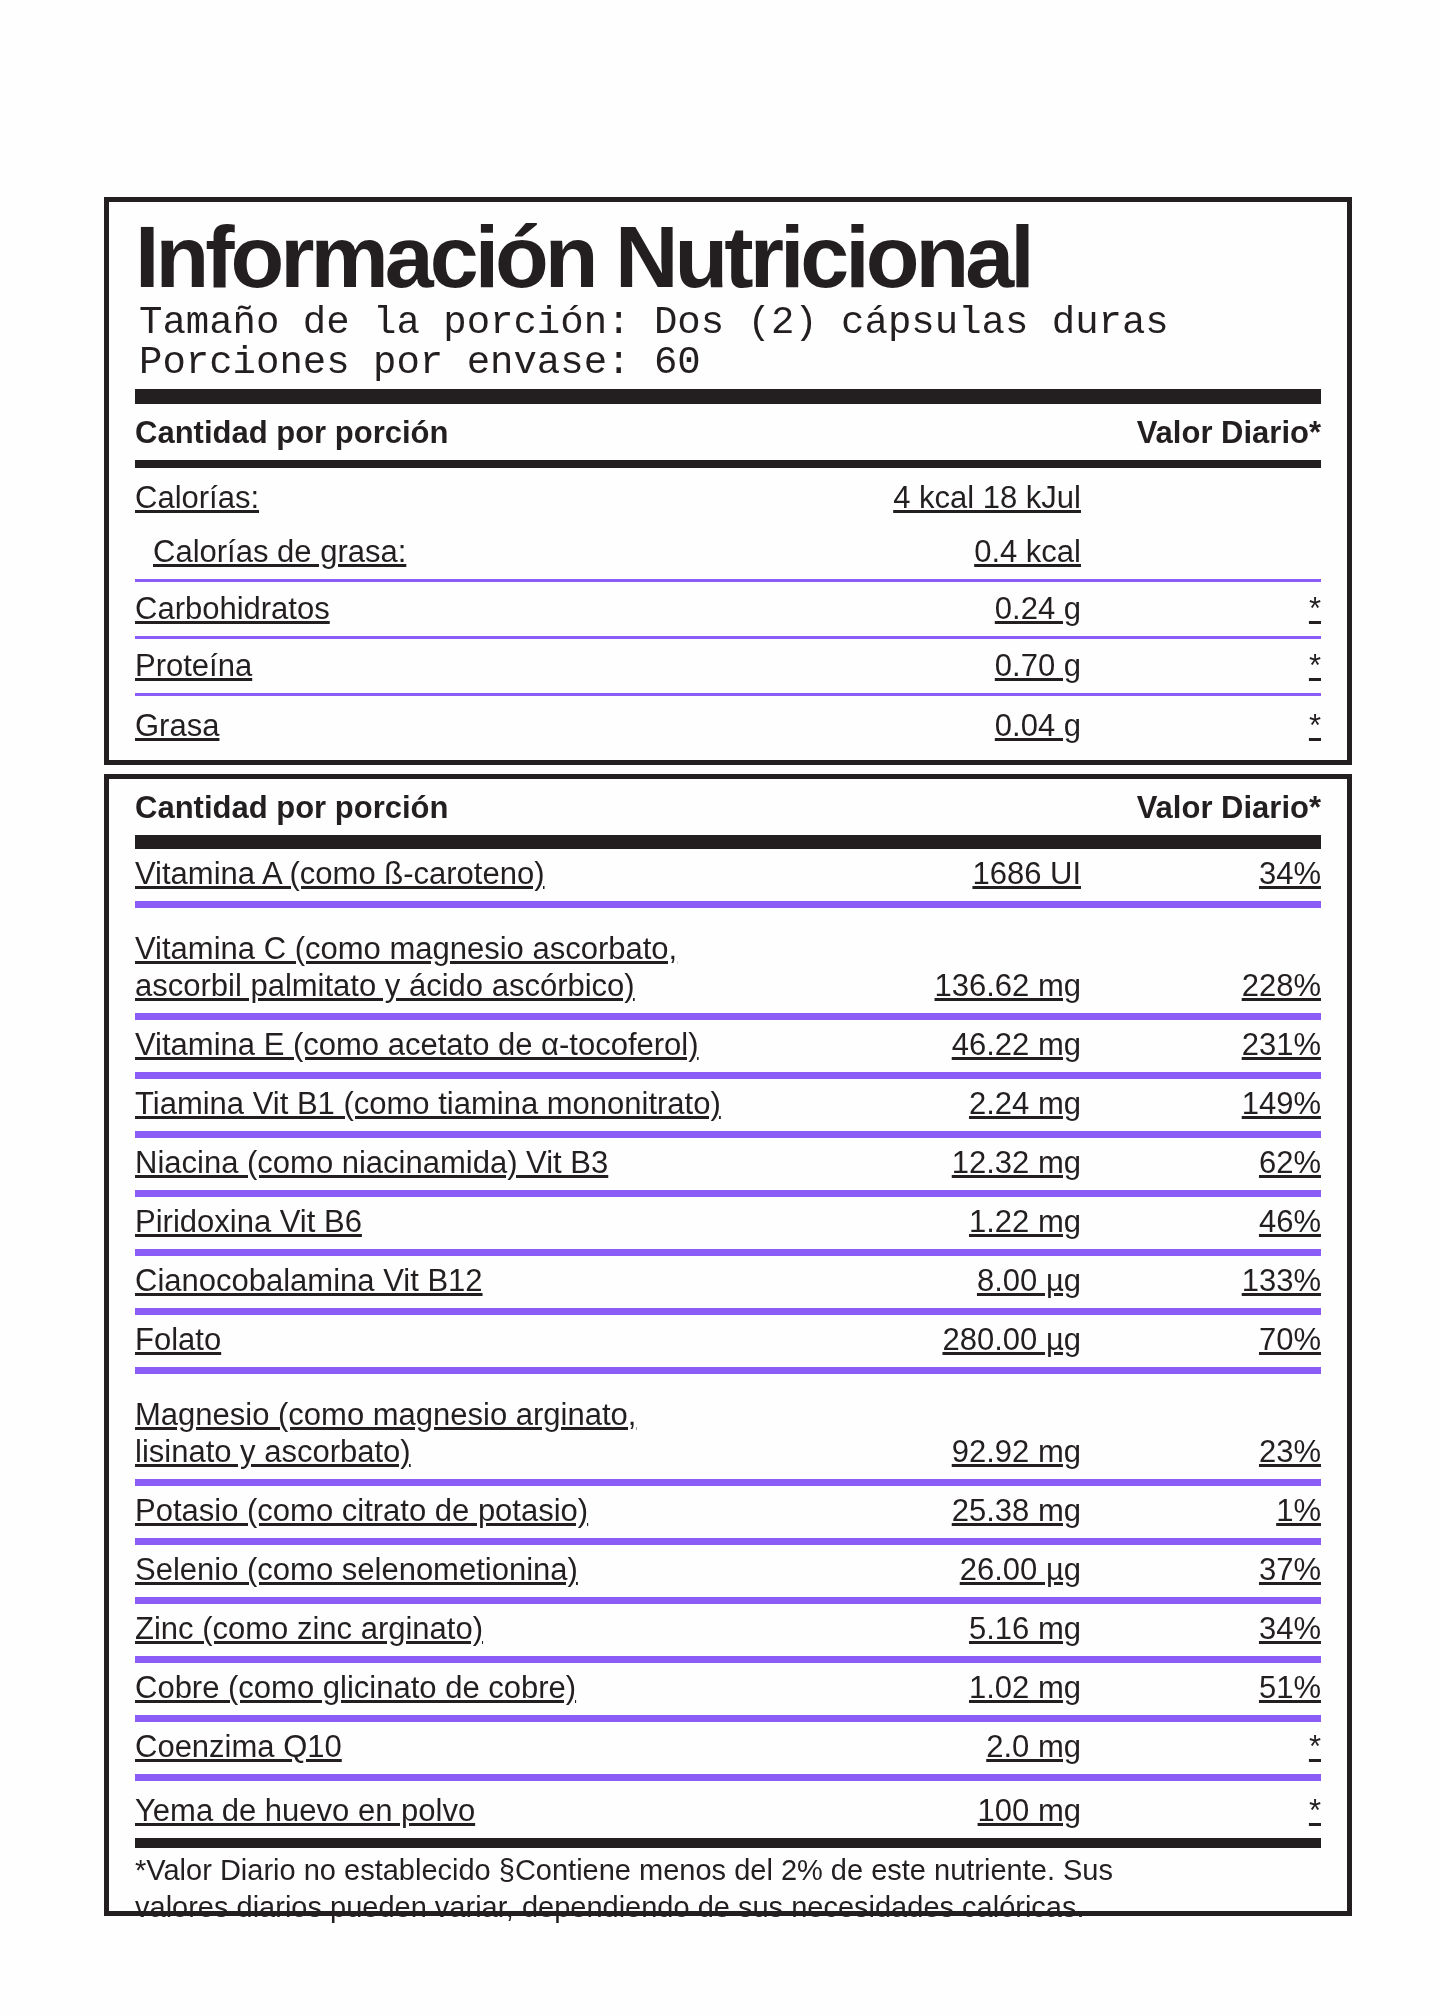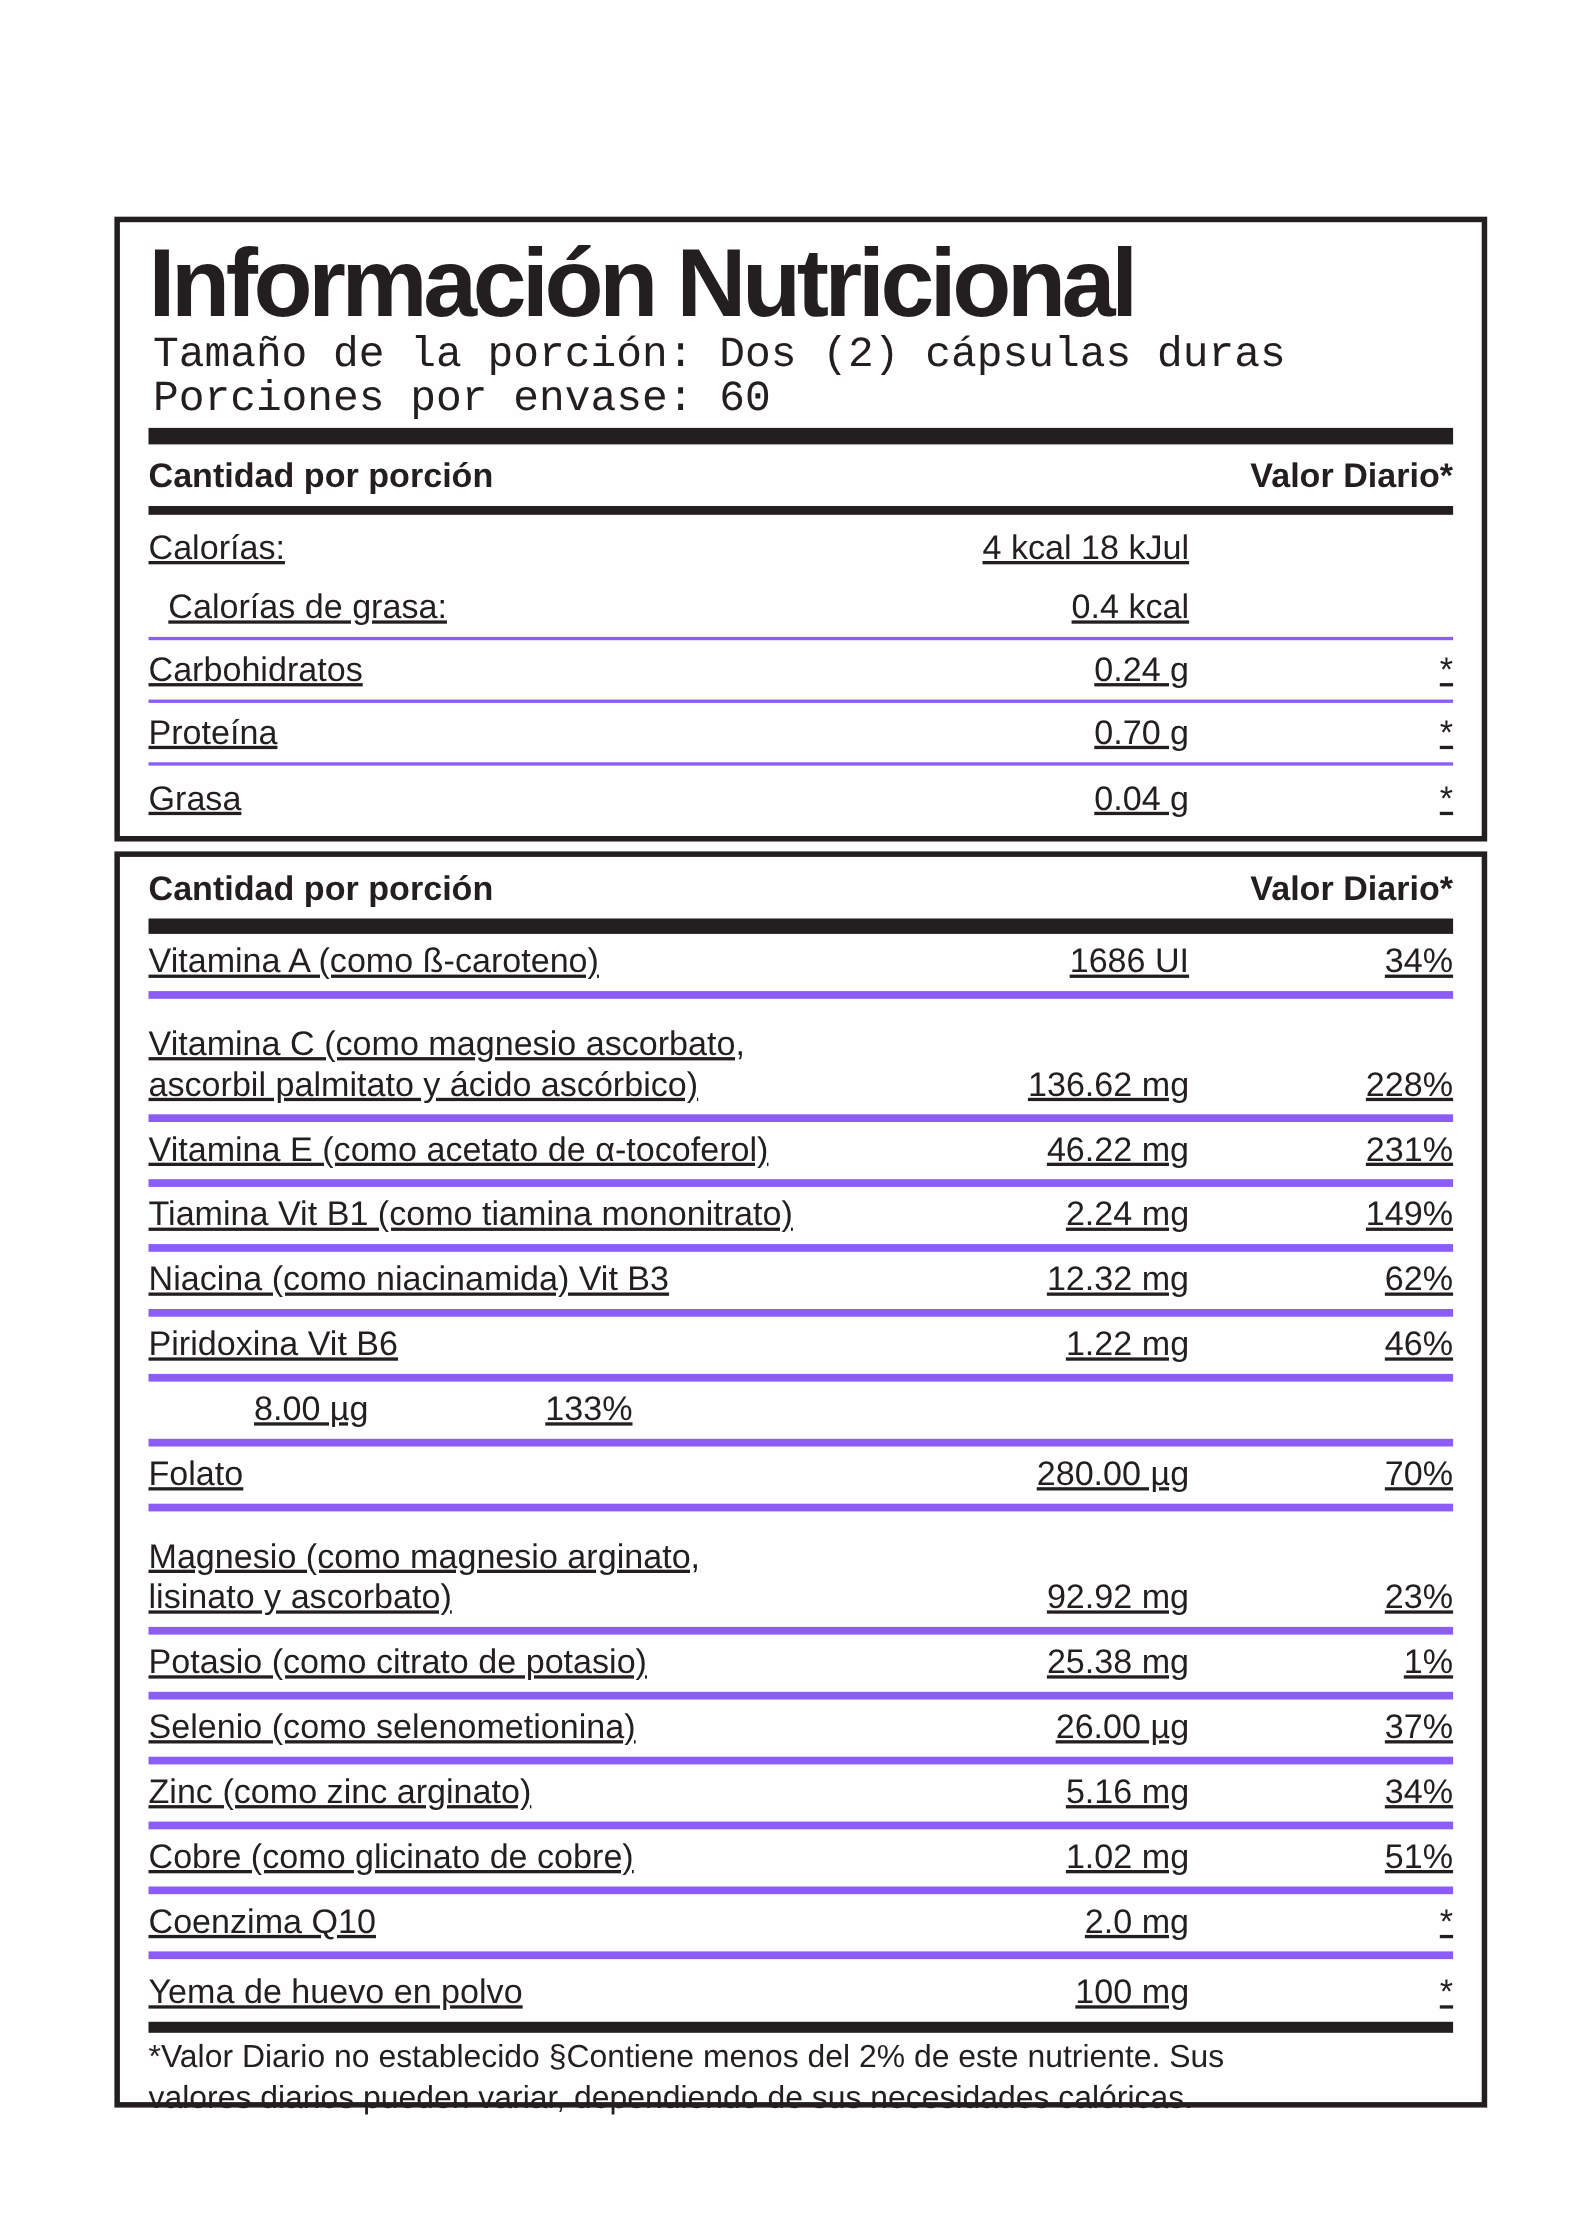--- a/index.html
+++ b/index.html
@@ -133,20 +133,21 @@
           <span class="c-label">Niacina (como niacinamida) Vit B3</span>
           <span class="c-amount">12.32 mg</span>
           <span class="c-dv">62%</span>
         </div>
         <div class="row divider">
           <span class="c-label">Piridoxina Vit B6</span>
           <span class="c-amount">1.22 mg</span>
           <span class="c-dv">46%</span>
         </div>
         <div class="row divider">
+          <span class="c-label">Cianocobalamina Vit B12</span>
           <span class="c-amount">8.00 µg</span>
           <span class="c-dv">133%</span>
         </div>
         <div class="row divider">
           <span class="c-label">Folato</span>
           <span class="c-amount">280.00 µg</span>
           <span class="c-dv">70%</span>
         </div>
         <div class="row divider two">
           <span class="c-label">Magnesio (como magnesio arginato,

